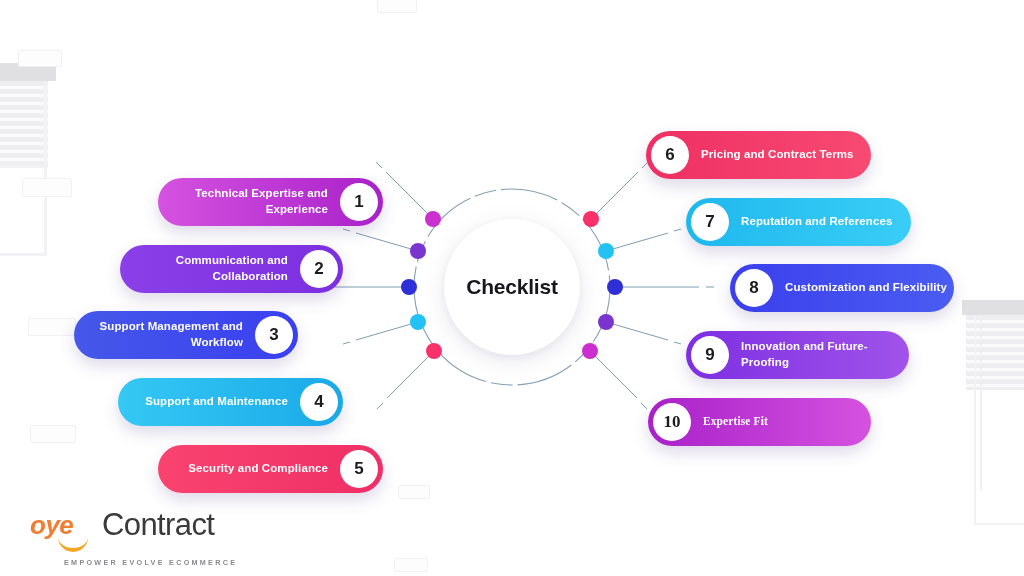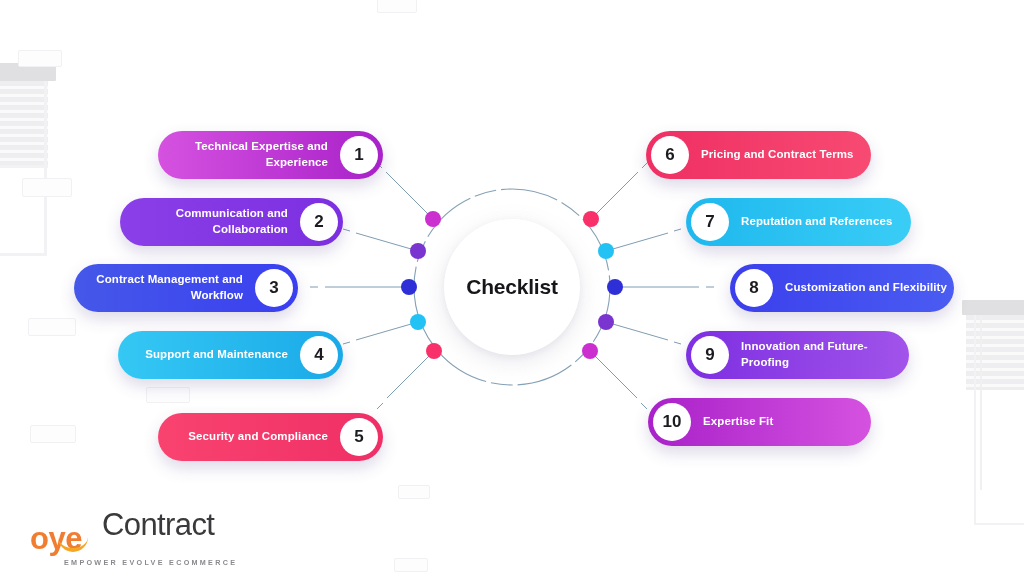--- a/index.html
+++ b/index.html
@@ -106,20 +106,21 @@
     justify-content: center;
     font-size: 17px;
     font-weight: 700;
     color: #1b1b20;
     flex: 0 0 auto;
   }
   
   .pill.left {
     justify-content: flex-end;
     padding-right: 5px;
+    margin-top: 47px;
   }
   .pill.left .pill-text {
     text-align: right;
     padding-right: 12px;
   }
   
   .pill.right {
     justify-content: flex-start;
     padding-left: 5px;
   }
@@ -131,26 +132,27 @@
   
   #logo {
     position: absolute;
     left: 30px;
     top: 508px;
     width: 230px;
     height: 48px;
   }
   .logo-oye {
     position: absolute;
-    left: 0; top: 14px;
-    font-size: 31px;
+    left: 0; top: 0;
+    font-size: 26px;
     font-weight: 700;
     color: #f07d30;
     letter-spacing: -0.5px;
     line-height: 34px;
+    font-style: italic;
   }
   .logo-commerz {
     position: absolute;
     left: 72px; top: 0;
     font-size: 31px;
     font-weight: 500;
     color: #3a3a3c;
     letter-spacing: -0.6px;
     line-height: 34px;
   }
@@ -244,49 +246,49 @@
 
   <div class="pill left" style="left: 158px; top: 131px; width: 220px; background: linear-gradient(90deg, rgb(213, 82, 224), rgb(168, 33, 201));">
     <span class="pill-text">Technical Expertise and Experience</span>
     <span class="pill-badge">1</span>
   </div>
   <div class="pill left" style="left: 120px; top: 198px; width: 218px; background: linear-gradient(90deg, rgb(139, 63, 232), rgb(123, 47, 224));">
     <span class="pill-text">Communication and Collaboration</span>
     <span class="pill-badge">2</span>
   </div>
   <div class="pill left" style="left: 74px; top: 264px; width: 219px; background: linear-gradient(90deg, rgb(69, 88, 233), rgb(58, 63, 240));">
-    <span class="pill-text">Contract Management and Workflow</span>
+    <span class="pill-text">Support Management and Workflow</span>
     <span class="pill-badge">3</span>
   </div>
   <div class="pill left" style="left: 118px; top: 331px; width: 220px; background: linear-gradient(90deg, rgb(53, 200, 244), rgb(26, 169, 232));">
     <span class="pill-text">Support and Maintenance</span>
     <span class="pill-badge">4</span>
   </div>
-  <div class="pill left" style="left: 158px; top: 413px; width: 220px; background: linear-gradient(90deg, rgb(249, 67, 111), rgb(239, 47, 102));">
+  <div class="pill left" style="left: 158px; top: 398px; width: 220px; background: linear-gradient(90deg, rgb(249, 67, 111), rgb(239, 47, 102));">
     <span class="pill-text">Security and Compliance</span>
     <span class="pill-badge">5</span>
   </div>
 
   <div class="pill right" style="left: 646px; top: 131px; width: 220px; background: linear-gradient(90deg, rgb(239, 47, 99), rgb(247, 74, 114));">
     <span class="pill-badge">6</span>
     <span class="pill-text">Pricing and Contract Terms</span>
   </div>
   <div class="pill right" style="left: 686px; top: 198px; width: 220px; background: linear-gradient(90deg, rgb(31, 184, 238), rgb(57, 205, 246));">
     <span class="pill-badge">7</span>
     <span class="pill-text">Reputation and References</span>
   </div>
   <div class="pill right" style="left: 730px; top: 264px; width: 219px; background: linear-gradient(90deg, rgb(59, 63, 236), rgb(74, 92, 242));">
     <span class="pill-badge">8</span>
     <span class="pill-text">Customization and Flexibility</span>
   </div>
   <div class="pill right" style="left: 686px; top: 331px; width: 218px; background: linear-gradient(90deg, rgb(125, 47, 226), rgb(161, 83, 234));">
     <span class="pill-badge">9</span>
     <span class="pill-text">Innovation and Future-Proofing</span>
   </div>
-  <div class="pill right" style="left: 648px; top: 398px; width: 218px; background: linear-gradient(90deg, rgb(168, 33, 201), rgb(213, 82, 224));">
+  <div class="pill right" style="left: 648px; top: 398px; width: 218px; background: linear-gradient(90deg, rgb(168, 33, 201), rgb(213, 82, 224)); font-family: Liberation Serif, serif;">
     <span class="pill-badge">10</span>
     <span class="pill-text">Expertise Fit</span>
   </div>
 
   <div id="logo">
     <span class="logo-oye">oye</span>
     <span class="logo-commerz">Contract</span>
     <span class="logo-smile"></span>
     <span class="logo-tagline">EMPOWER EVOLVE ECOMMERCE</span>
   </div>

